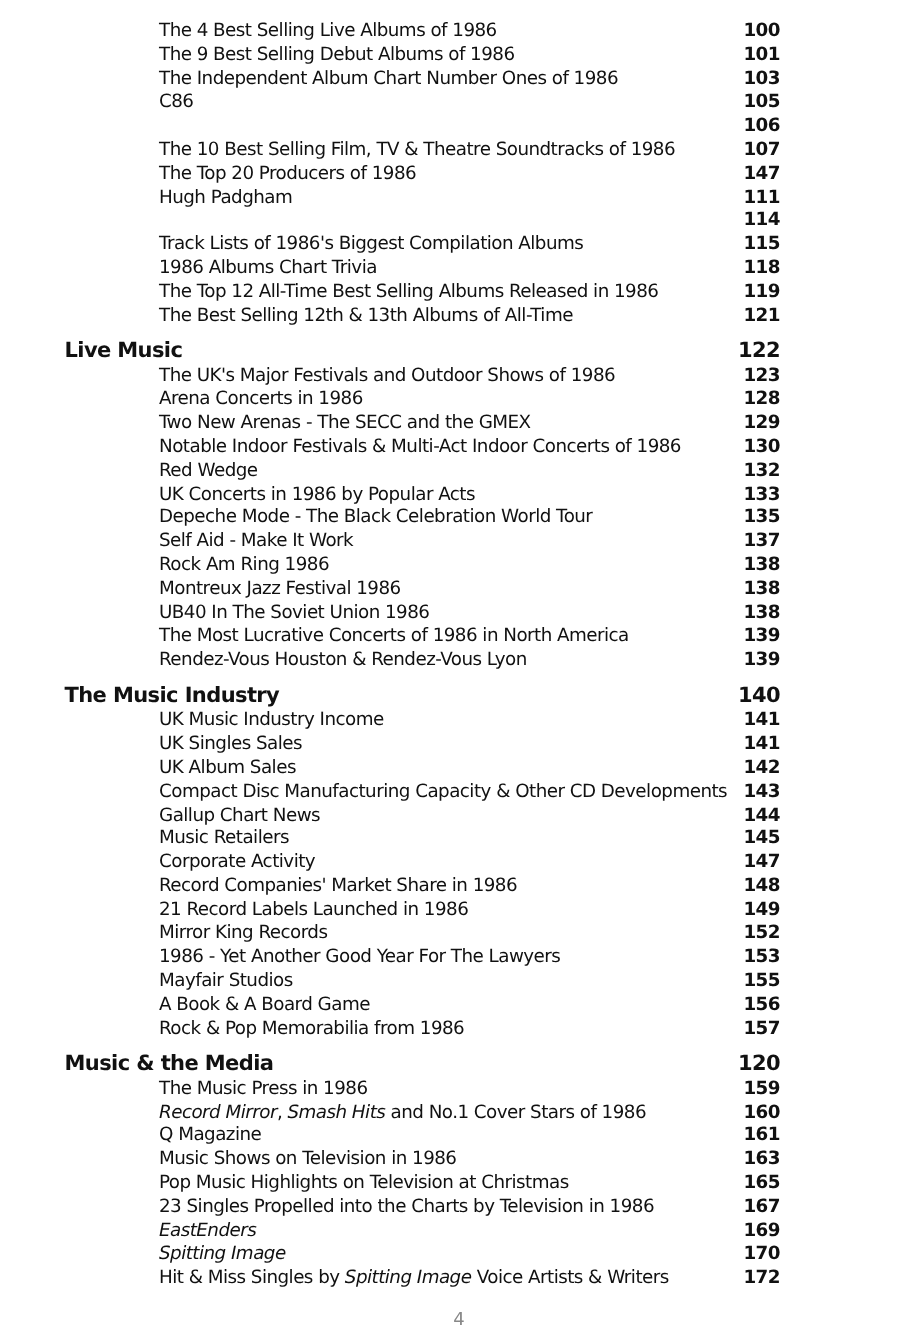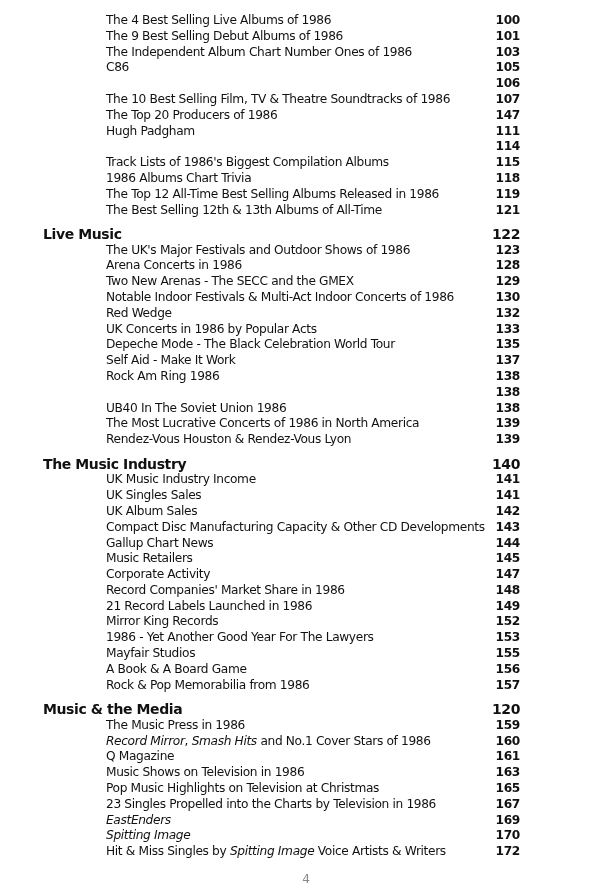--- a/index.html
+++ b/index.html
@@ -108,20 +108,21 @@
       </div>
       <div class="row">
         <span class="title"><span>Self Aid - Make It Work</span></span>
         <span class="page">137</span>
       </div>
       <div class="row">
         <span class="title"><span>Rock Am Ring 1986</span></span>
         <span class="page">138</span>
       </div>
       <div class="row">
+        <span class="title"><span>Montreux Jazz Festival 1986</span></span>
         <span class="page">138</span>
       </div>
       <div class="row">
         <span class="title"><span>UB40 In The Soviet Union 1986</span></span>
         <span class="page">138</span>
       </div>
       <div class="row">
         <span class="title"><span>The Most Lucrative Concerts of 1986 in North America</span></span>
         <span class="page">139</span>
       </div>

